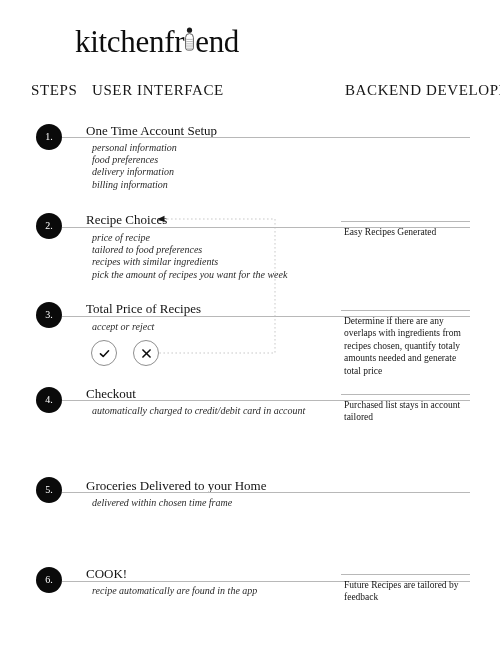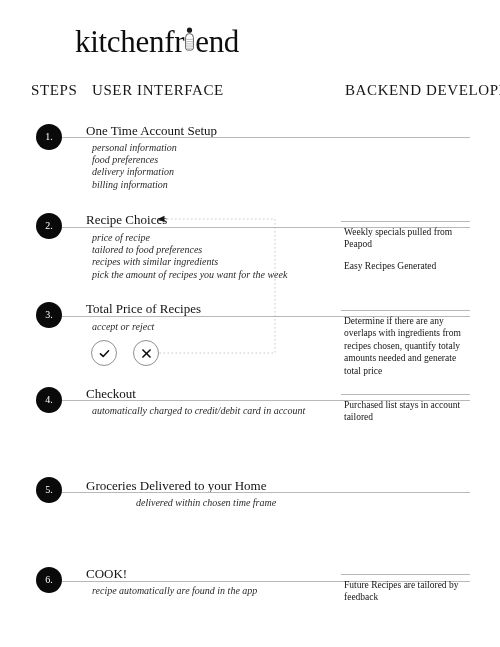--- a/index.html
+++ b/index.html
@@ -201,21 +201,20 @@
     <div class="ui-title" style="top:212px;">Recipe Choices</div>
     <div class="rule" style="top:227px;"></div>
     <div class="ui-sub" style="top:232px;">
       <div>price of recipe</div>
       <div>tailored to food preferences</div>
       <div>recipes with similar ingredients</div>
       <div>pick the amount of recipes you want for the week</div>
     </div>
     <div class="be-rule" style="top:221px;"></div>
     <div class="be-text" style="top:226px;">
-      <p>Weekly specials pulled from Peapod</p>
       <p>Easy  Recipes Generated</p>
     </div>
   </div>
 
   <div class="step">
     <div class="bullet" style="top:302px;">3.</div>
     <div class="ui-title" style="top:301px;">Total Price of Recipes</div>
     <div class="rule" style="top:316px;"></div>
     <div class="ui-sub" style="top:321px;">
       <div>accept or reject</div>
@@ -249,21 +248,21 @@
     <div class="be-rule" style="top:394px;"></div>
     <div class="be-text" style="top:399px;">
       <p>Purchased list stays in account tailored</p>
     </div>
   </div>
 
   <div class="step">
     <div class="bullet" style="top:477px;">5.</div>
     <div class="ui-title" style="top:478px;">Groceries Delivered to your Home</div>
     <div class="rule" style="top:492px;"></div>
-    <div class="ui-sub" style="top:497px;margin-left:44px;">
+    <div class="ui-sub" style="top:497px;">
       <div>delivered within chosen time frame</div>
     </div>
   </div>
 
   <div class="step">
     <div class="bullet" style="top:567px;">6.</div>
     <div class="ui-title" style="top:566px;">COOK!</div>
     <div class="rule" style="top:581px;"></div>
     <div class="ui-sub" style="top:585px;">
       <div>recipe automatically are found in the app</div>

